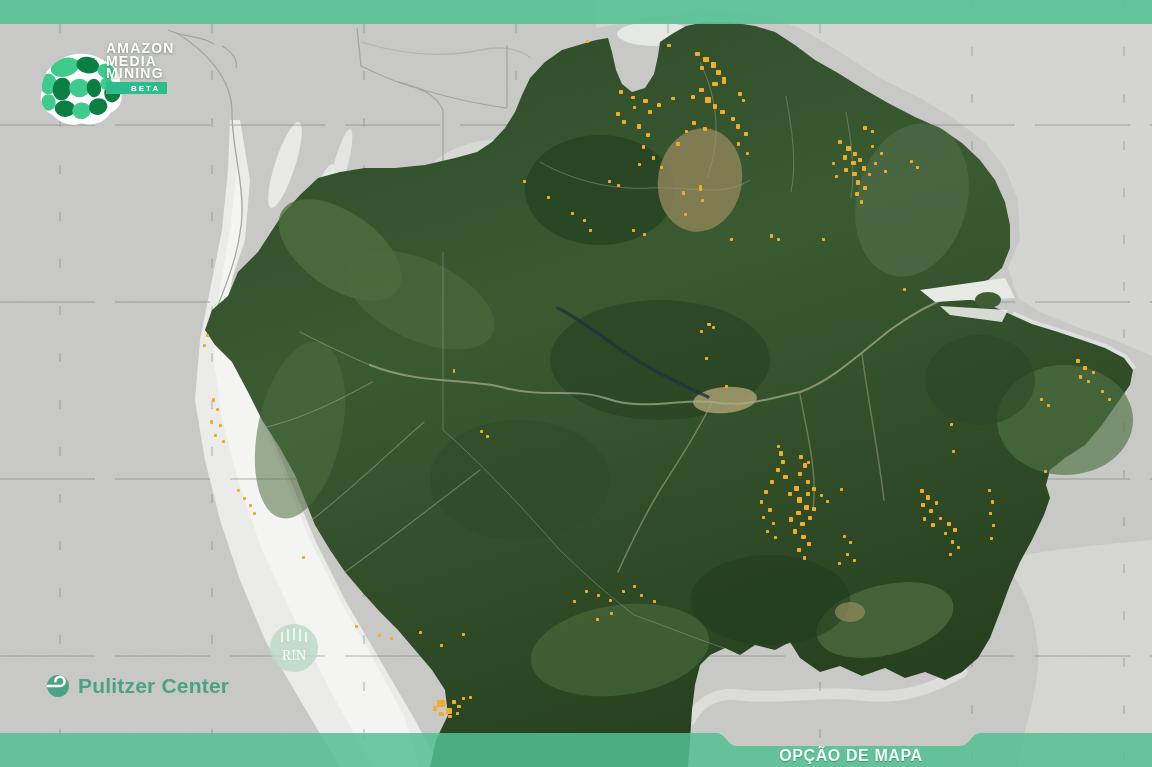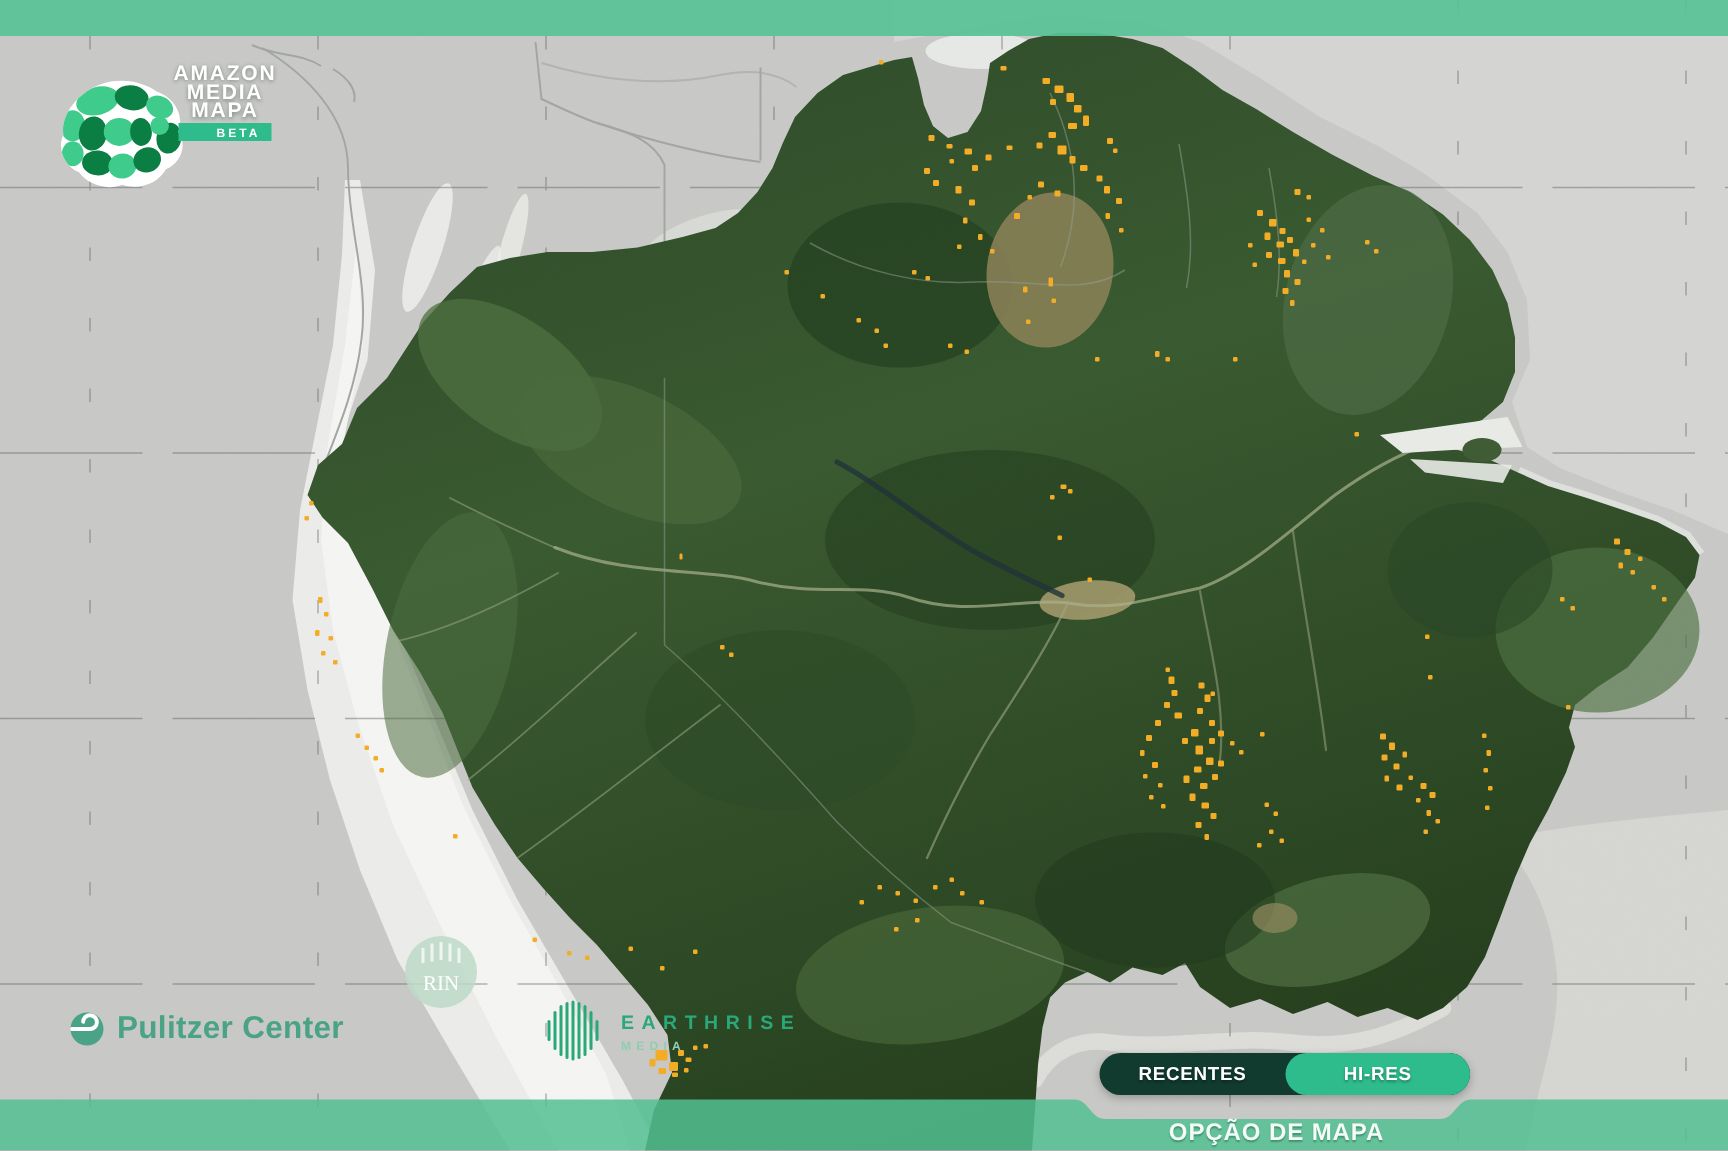--- a/index.html
+++ b/index.html
@@ -8,21 +8,21 @@
   
   .topbar{position:absolute;top:0;left:0;width:100%;height:24px;
           background:rgba(88,195,150,.93);z-index:5;}
   .bottombar-svg{position:absolute;left:0;bottom:0;z-index:4;pointer-events:none;}
   .footer-label{position:absolute;left:851px;top:747px;transform:translateX(-50%);
                 font-size:16px;font-weight:bold;letter-spacing:.6px;color:#f2fbf6;
                 text-shadow:0 1px 1px rgba(10,60,40,.35);z-index:6;white-space:nowrap;}
   
   .logo{position:absolute;top:42px;left:34px;display:flex;align-items:flex-start;z-index:6;cursor:pointer;}
   .logo-mark{width:90px;height:74px;margin-top:10px;}
-  .logo-text{display:flex;flex-direction:column;align-items:center;margin-left:-18px;width:88px;}
+  .logo-text{display:flex;flex-direction:column;align-items:flex-start;margin-left:-18px;width:88px;}
   .logo-line{font-size:14px;font-weight:bold;color:#fff;letter-spacing:1.2px;line-height:12.5px;
              text-shadow:0 1px 3px rgba(25,50,40,.45);}
   .beta{background:var(--toggle-active,#2fbc8d);color:#fff;font-size:8px;font-weight:bold;
         letter-spacing:2px;padding:2px 7px 1px 25px;margin-top:2px;}
   
   .pulitzer{position:absolute;left:46px;top:674px;display:flex;align-items:center;gap:8px;z-index:5;cursor:pointer;}
   .pulitzer-name{font-size:21px;font-weight:bold;color:var(--pulitzer-green,#4aa287);letter-spacing:.2px;}
   .rin{position:absolute;left:270px;top:624px;width:48px;height:48px;z-index:5;cursor:pointer;}
   .earthrise{position:absolute;left:360px;top:666px;display:flex;align-items:flex-start;gap:12px;z-index:5;cursor:pointer;}
   .er-text{display:flex;flex-direction:column;margin-top:8px;}
@@ -402,21 +402,21 @@
         <ellipse cx="70" cy="30" rx="6" ry="6" fill="#3ecb8b"></ellipse>
         <ellipse cx="14" cy="48" rx="7" ry="8" fill="#3ecb8b"></ellipse>
         <ellipse cx="30" cy="54" rx="10" ry="8" transform="rotate(5 30 54)" fill="#0b7f43"></ellipse>
         <ellipse cx="46" cy="56" rx="9" ry="8" transform="rotate(-8 46 56)" fill="#3ecb8b"></ellipse>
         <ellipse cx="62" cy="52" rx="9" ry="8" transform="rotate(-20 62 52)" fill="#0b7f43"></ellipse>
       </g>
     </svg>
     <div class="logo-text">
       <span class="logo-line">AMAZON</span>
       <span class="logo-line">MEDIA</span>
-      <span class="logo-line">MAPA</span>
+      <span class="logo-line">MINING</span>
       <span class="beta">BETA</span>
     </div>
   </div>
 
   <div class="pulitzer">
     <svg width="24" height="24" viewBox="0 0 24 24">
       <circle cx="12" cy="12" r="11" fill="#4aa287"></circle>
       <path d="M2,12 H14 A4.6,4.6 0 1 0 9.4,7.2" fill="none" stroke="#ffffff" stroke-width="2.6" stroke-linecap="round"></path>
     </svg>
     <span class="pulitzer-name">Pulitzer Center</span>
@@ -429,48 +429,20 @@
         <line x1="12" y1="8" x2="12" y2="18"></line>
           <line x1="18" y1="5" x2="18" y2="17"></line>
         <line x1="24" y1="4" x2="24" y2="16"></line>
           <line x1="30" y1="5" x2="30" y2="17"></line>
         <line x1="36" y1="8" x2="36" y2="18"></line>
       </g>
       <text x="24" y="36" text-anchor="middle" font-family="Liberation Serif, serif" font-size="14" fill="#ffffff">RIN</text>
     </svg>
   </div>
 
-  <div class="earthrise">
-    <svg width="42" height="42" viewBox="0 0 42 42">
-      <g stroke="#2aa87a" stroke-linecap="round">
-        <line x1="6" y1="15" x2="6" y2="27" stroke-width="2"></line>
-        <line x1="10" y1="9" x2="10" y2="33" stroke-width="2"></line>
-        <line x1="14" y1="5" x2="14" y2="37" stroke-width="2"></line>
-        <line x1="18" y1="3" x2="18" y2="39" stroke-width="2"></line>
-        <line x1="22" y1="2" x2="22" y2="40" stroke-width="2"></line>
-        <line x1="26" y1="3" x2="26" y2="39" stroke-width="2"></line>
-        <line x1="30" y1="5" x2="30" y2="37" stroke-width="2"></line>
-        <line x1="34" y1="9" x2="34" y2="33" stroke-width="2"></line>
-        <line x1="38" y1="15" x2="38" y2="27" stroke-width="2"></line>
-      </g>
-    </svg>
-    <div class="er-text">
-      <span class="er-word">EARTHRISE</span>
-      <span class="er-sub">MEDIA</span>
-    </div>
-  </div>
 
   <svg class="bottombar-svg" width="1152" height="36" viewBox="0 0 1152 36" style="bottom:0;">
     <path d="M0,2 L716,2 C726,2 727,15 737,15 L960,15 C970,15 971,2 981,2 L1152,2 L1152,36 L0,36 Z" fill="rgba(82,192,146,0.85)"></path>
   </svg>
   <div class="footer-label">OPÇÃO DE MAPA</div>
 
-  <div class="toggle">
-    <button class="seg-recent"></button>
-    <div class="seg-recent-label">
-      <span class="seg-label">RECENTES</span>
-    </div>
-    <button class="seg-hires">
-      <span class="seg-label">HI-RES</span>
-    </button>
-  </div>
 
 </div>
 
 </body></html>

